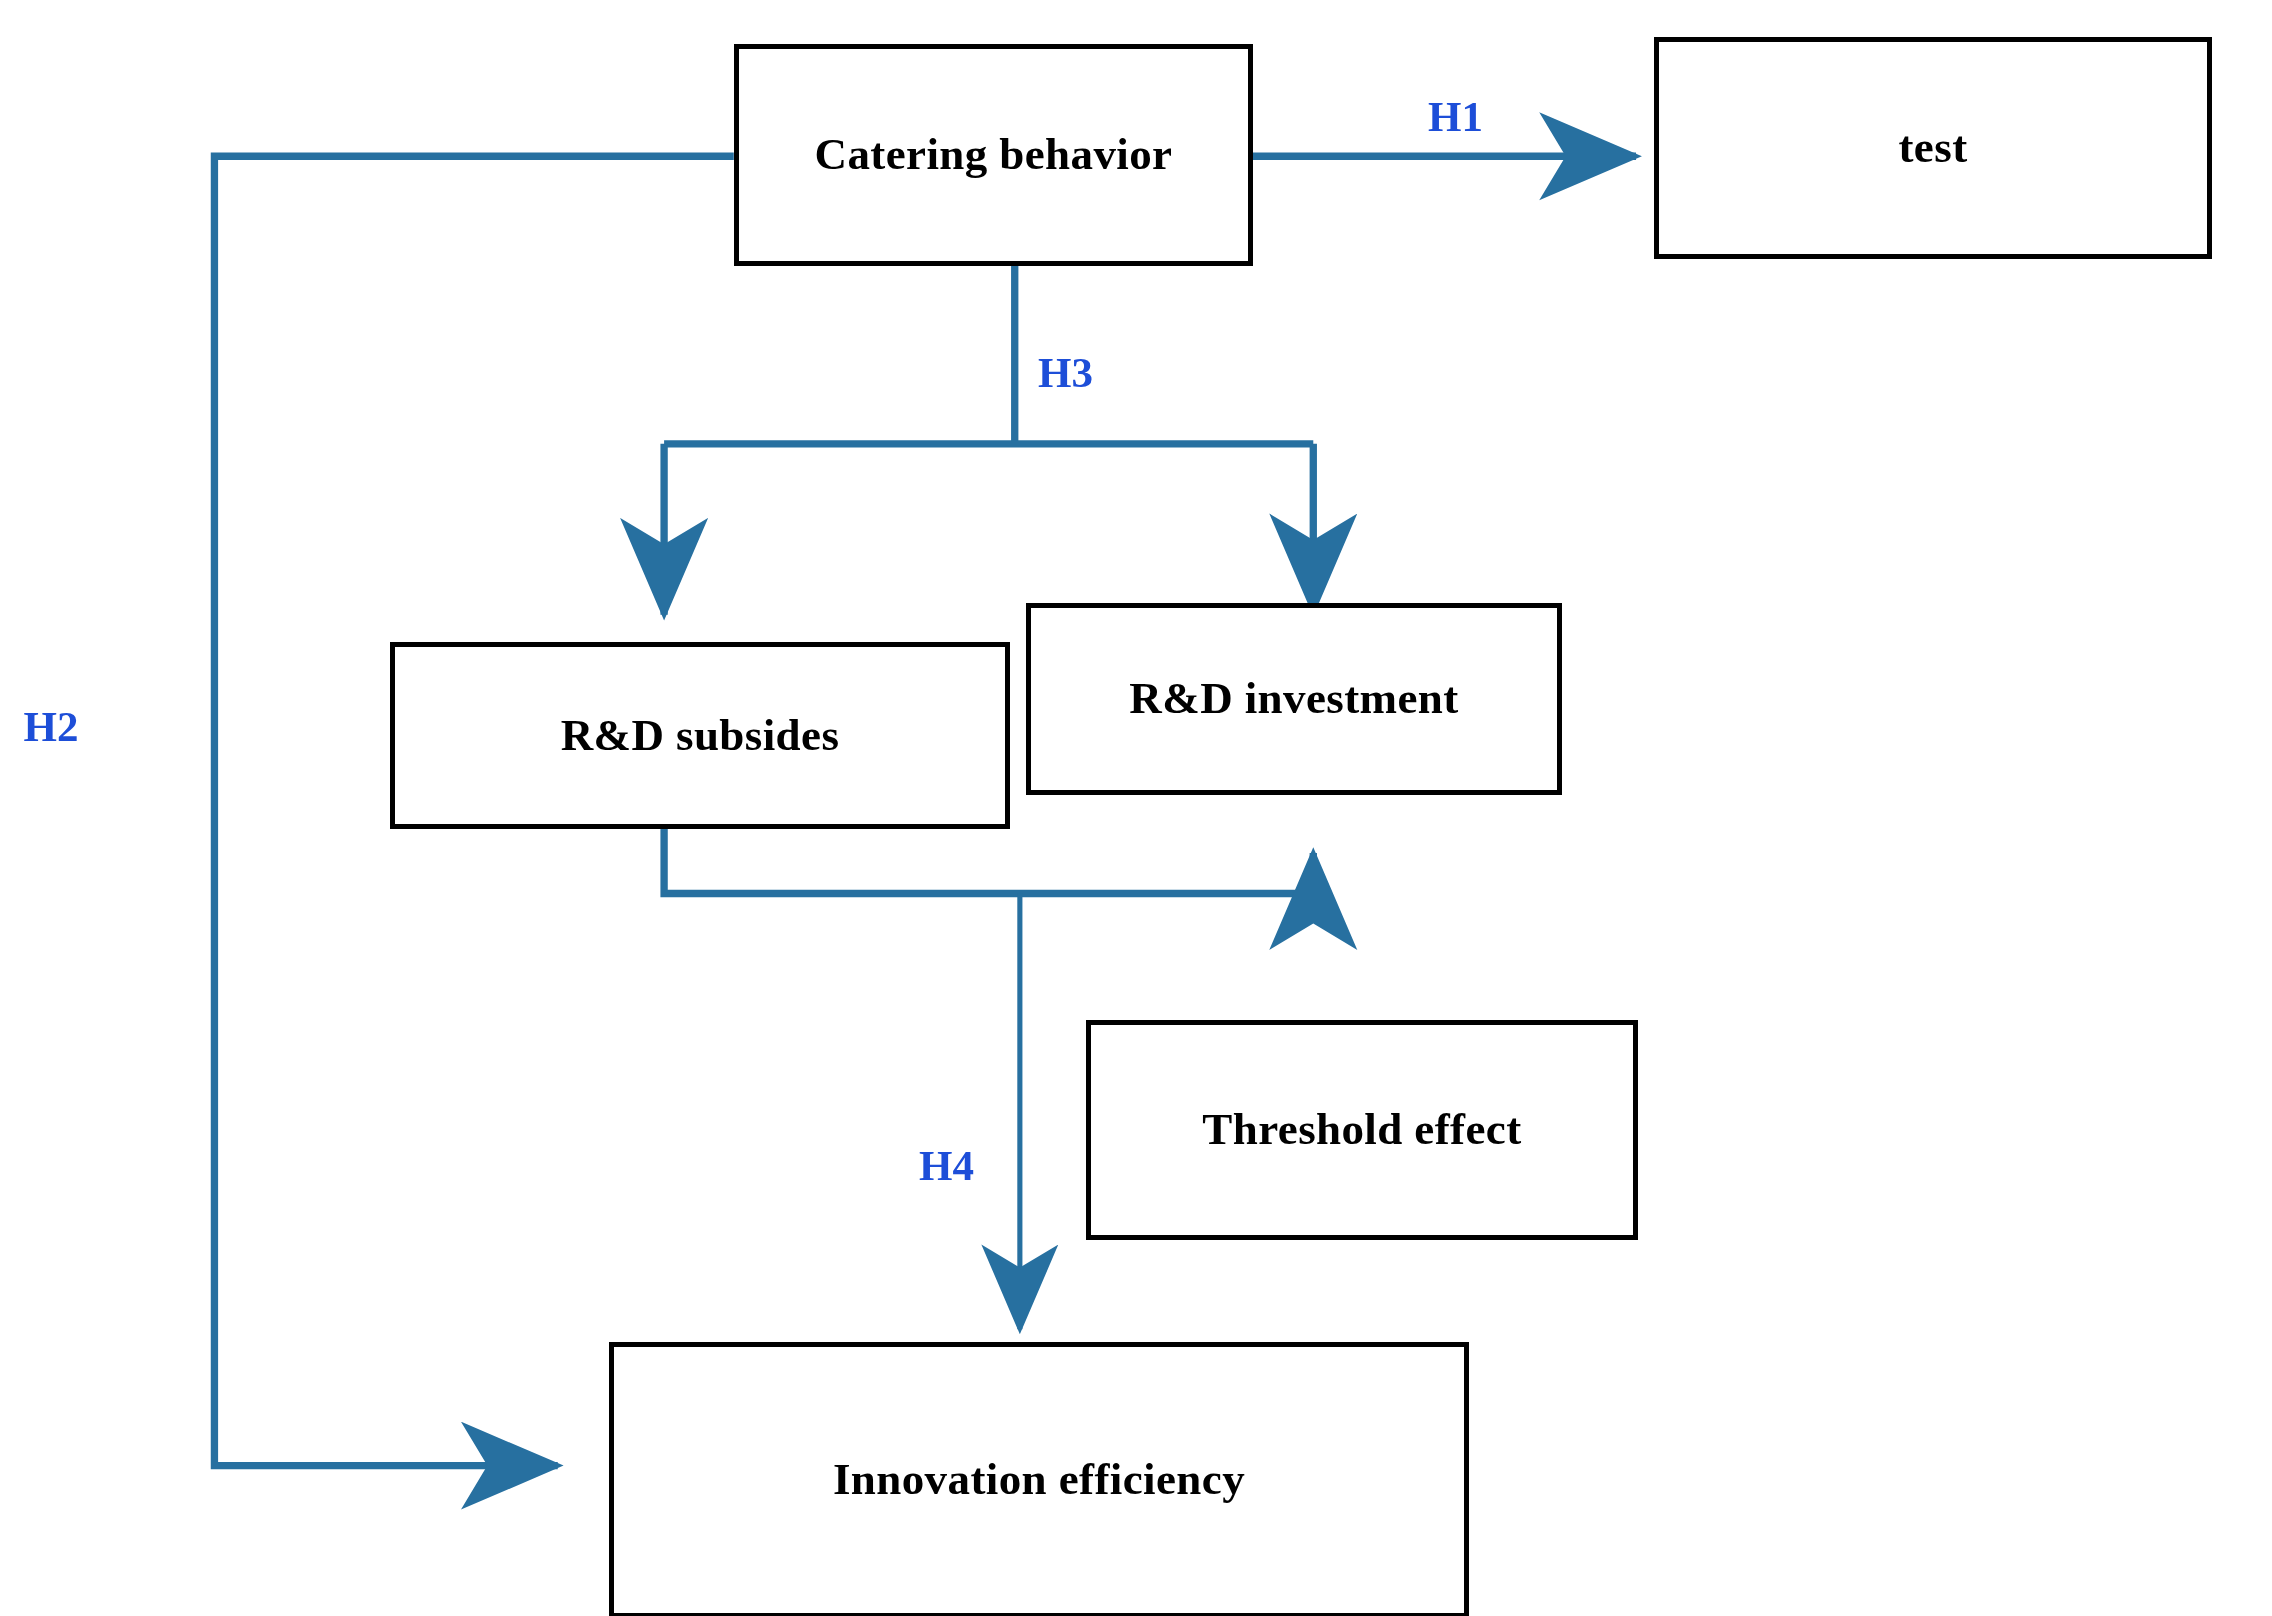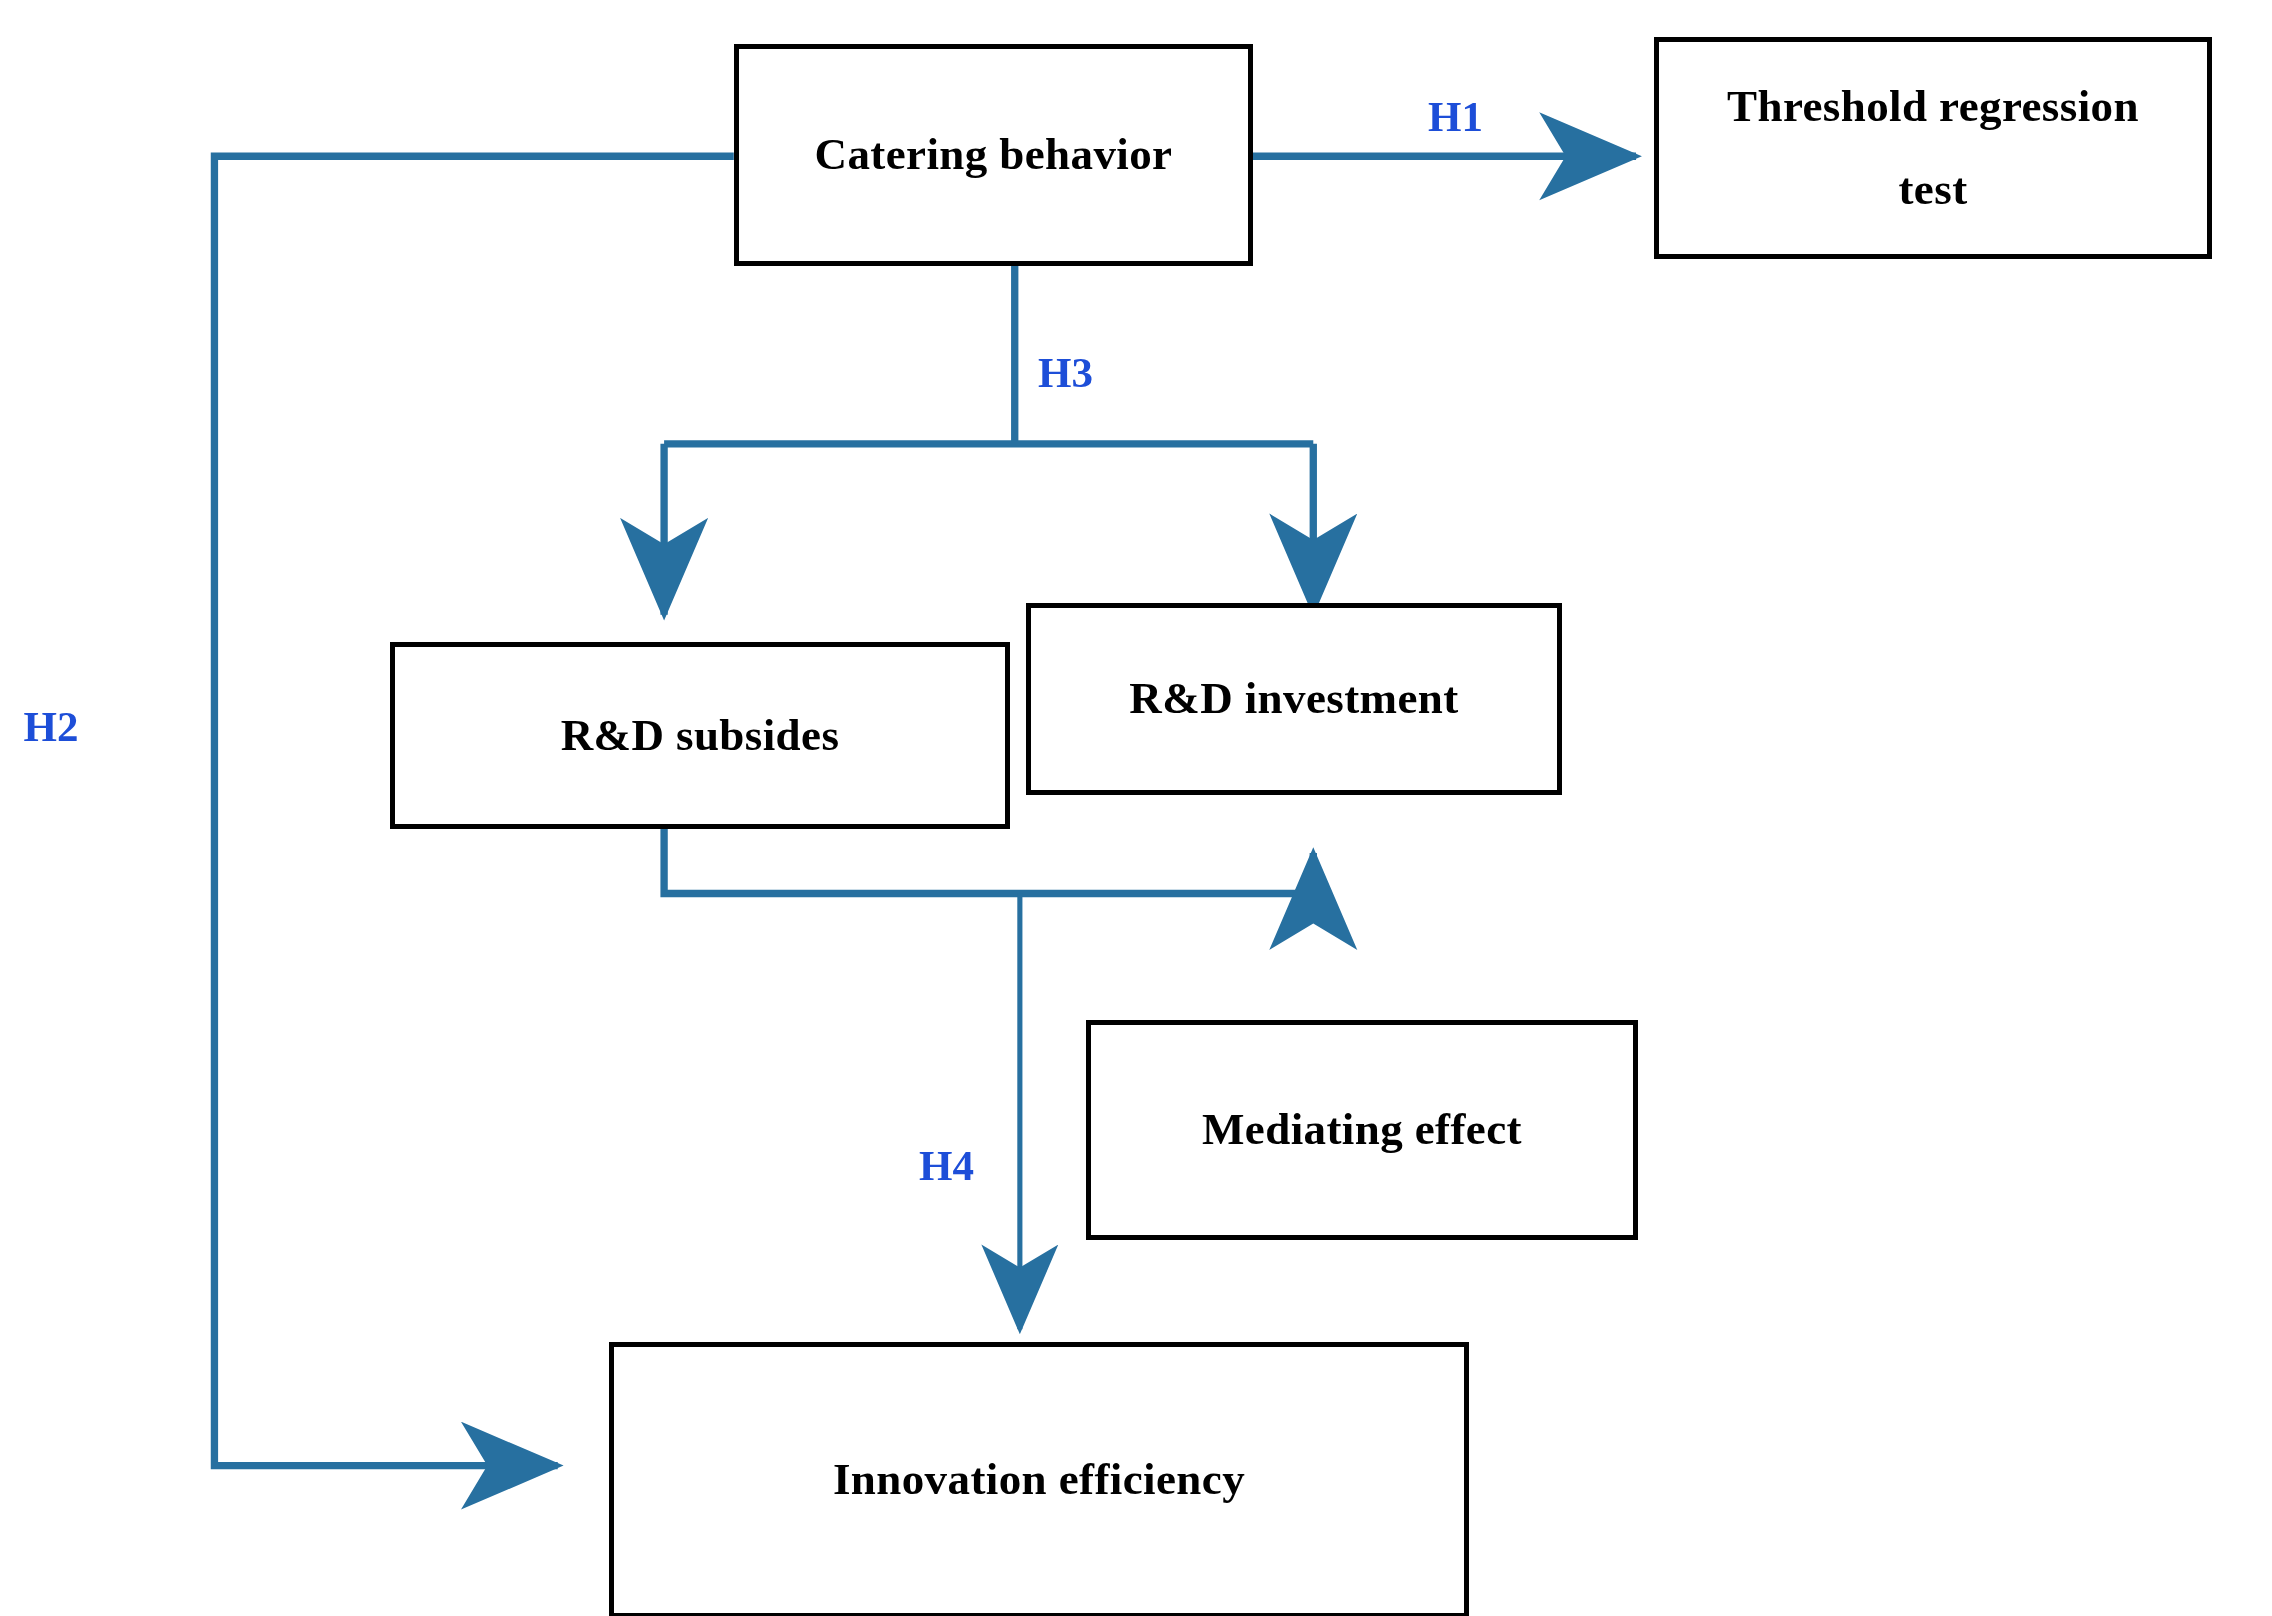--- a/index.html
+++ b/index.html
@@ -93,34 +93,33 @@
     <g>
       <path d="M1390,1218 L1390,1812" fill="none" stroke="#2770A0" stroke-width="7" marker-end="url(#arrowBlueThin)"></path>
     </g>
   </svg>
 
   <div class="node" style="left:734px; top:44px; width:519px; height:222px;">
     <span class="label">Catering behavior</span>
   </div>
 
   <div class="node two-line" style="left:1654px; top:37px; width:558px; height:222px; flex-direction:column; justify-content:center;">
-    <span class="label">Threshold regression</span>
     <span class="label">test</span>
   </div>
 
   <div class="node" style="left:390px; top:642px; width:620px; height:187px;">
     <span class="label">R&amp;D subsides</span>
   </div>
 
   <div class="node" style="left:1026px; top:603px; width:536px; height:192px;">
     <span class="label">R&amp;D investment</span>
   </div>
 
   <div class="node" style="left:1086px; top:1020px; width:552px; height:220px;">
-    <span class="label">Mediating effect</span>
+    <span class="label">Threshold effect</span>
   </div>
 
   <div class="node" style="left:609px; top:1342px; width:860px; height:276px;">
     <span class="label">Innovation efficiency</span>
   </div>
 
   <div class="hlabel" style="left:1428px; top:92px;">H1</div>
 
   <div class="hlabel" style="left:23.5px; top:702px;">H2</div>
 

